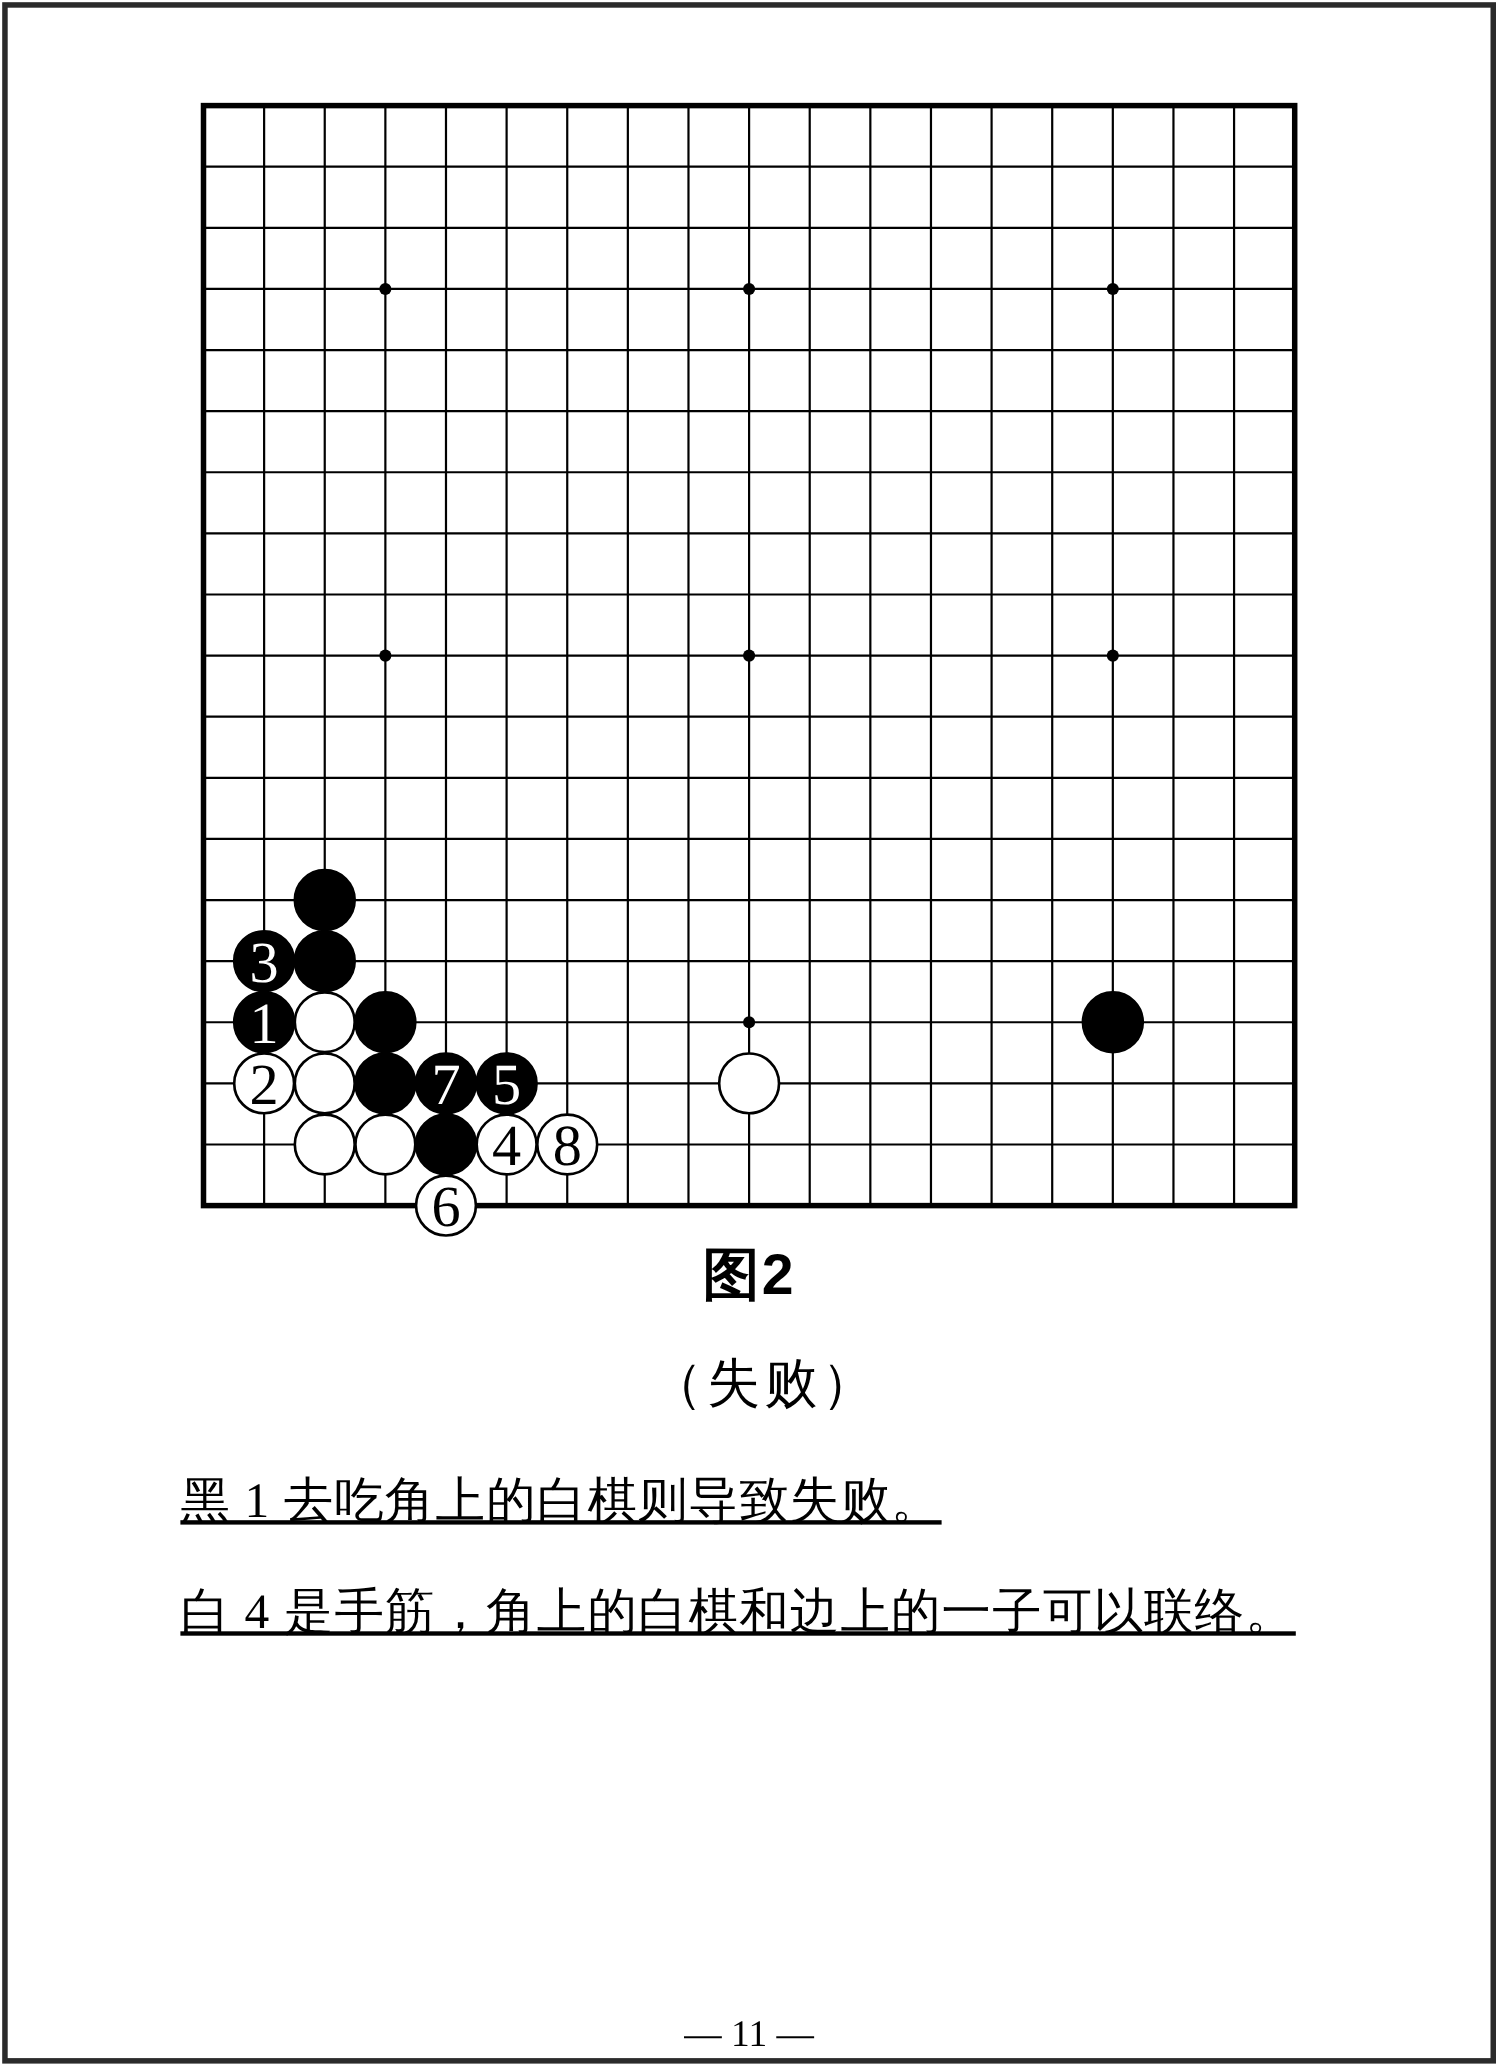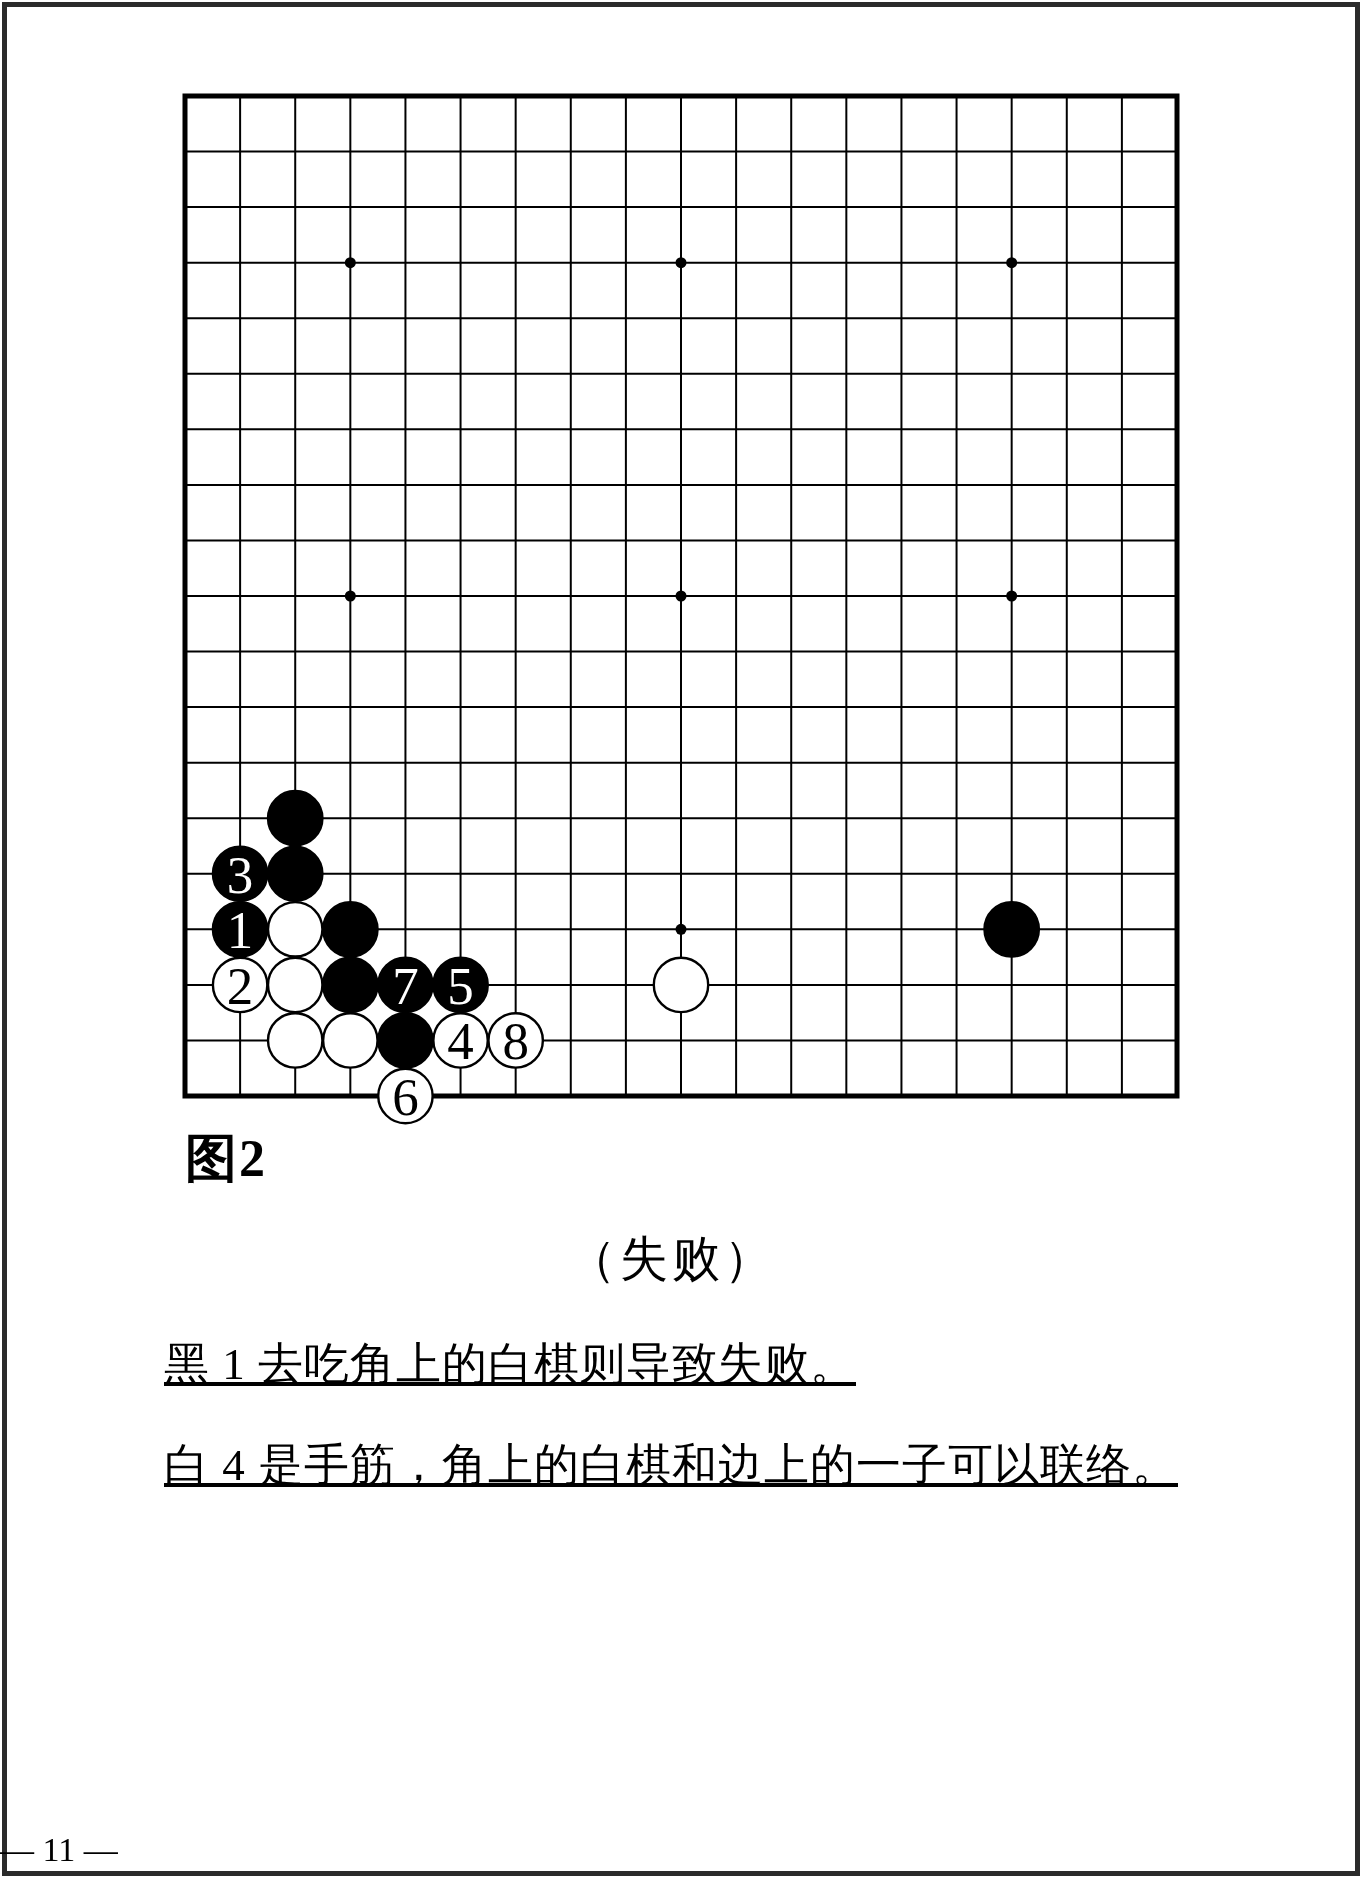--- a/index.html
+++ b/index.html
@@ -18,48 +18,50 @@
     border: 5px solid #2b2b2b;
     pointer-events: none;
   }
   #board-svg {
     position: absolute;
     left: 0; top: 0;
   }
   .figure-label {
     position: absolute;
     left: 185px; width: 992px; top: 1133px;
-    font-family: Liberation Serif, serif;
+    text-align: center;
+    font-family: Liberation Sans, sans-serif;
     font-weight: bold;
     font-size: 52px;
     line-height: 1;
     letter-spacing: 2px;
   }
   .result-label {
     position: absolute;
-    left: 176px; width: 992px; top: 1235px;
+    left: 199px; width: 992px; top: 1235px;
     text-align: center;
     font-size: 48px;
     line-height: 1;
     letter-spacing: 4px;
   }
   .body-line {
     position: absolute;
     left: 164px;
     font-size: 45px;
     line-height: 1.1;
     letter-spacing: 1px;
     white-space: nowrap;
     text-decoration: underline;
   }
   .line1 { top: 1340px; }
   .line2 { top: 1441px; }
   .footer {
     position: absolute;
     left: 0; width: 1362px; top: 1833px;
+    text-align: center;
     font-size: 34px;
     line-height: 1;
   }
 </style>
 </head>
 <body>
 
 <div class="page" style="background: rgb(255, 255, 255);">
   <div class="frame" style="border-color: rgb(43, 43, 43);"></div>
 

